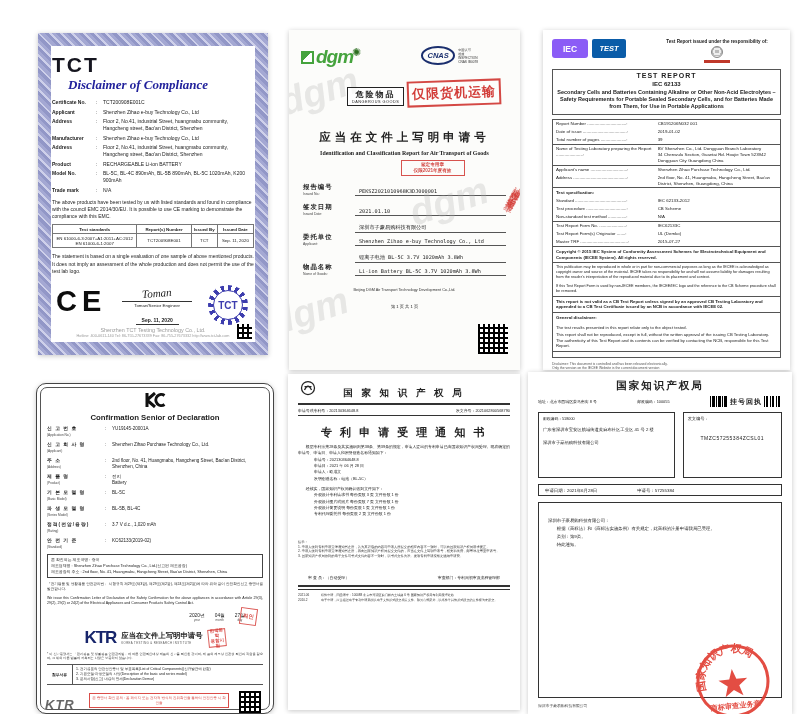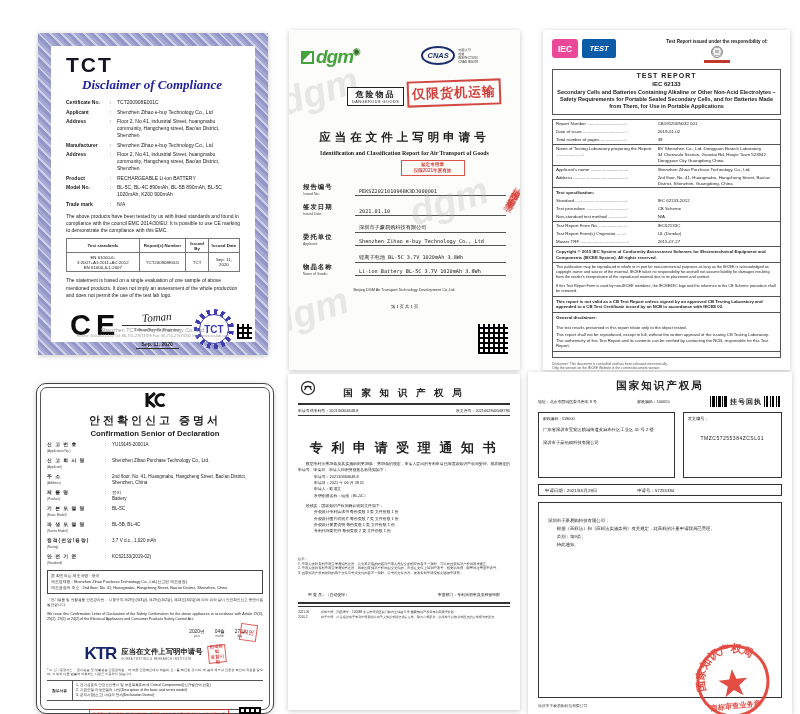--- a/index.html
+++ b/index.html
@@ -3,21 +3,21 @@
 <meta charset="utf-8">
 <style>
   *{margin:0;padding:0;box-sizing:border-box}
   html,body{width:800px;height:714px}
   body{position:relative;background:#fff;font-family:"Liberation Sans",sans-serif;color:#222;overflow:hidden}
   .doc{position:absolute;background:#fff;box-shadow:0 1px 5px rgba(0,0,0,.22)}
 
   
   #tct{left:38px;top:33px;width:230px;height:322px;padding:13px;
        background:repeating-linear-gradient(45deg,#9297c7 0 3px,#ced0ea 3px 5px,#a4a8d3 5px 8px)}
-  #tct .inner{background:#fff;width:100%;height:100%;padding:7px 15px;position:relative}
+  #tct .inner{background:#fff;width:100%;height:100%;padding:7px 1px;position:relative}
   .tct-logo{font-size:21px;font-weight:bold;letter-spacing:2px;color:#15151f}
   .tct-title{font-family:"Liberation Serif",serif;font-style:italic;font-weight:bold;font-size:13px;color:#22229c;margin:0 0 6px 16px}
   .trow{display:flex;font-size:5px;line-height:1.4;margin-bottom:2.5px}
   .tl{width:44px;font-weight:bold;flex:none}
   .tc{width:7px;flex:none}
   .tv{flex:1}
   .tpara{font-size:5px;line-height:1.45;margin-top:5px}
   .ttable{width:100%;border-collapse:collapse;margin-top:4px;font-size:4.4px}
   .ttable th,.ttable td{border:.7px solid #777;padding:1.5px 2px;text-align:center;vertical-align:middle}
   .ttable td:first-child{white-space:pre-line}
@@ -71,21 +71,21 @@
   .di-en{font-size:3.8px;color:#333;margin-top:1px}
   .dgm-page{text-align:center;font-size:4.2px;margin-top:12px}
   #dgm .qr{position:absolute;right:12px;bottom:16px;width:30px;height:30px}
   .dgm-seal{position:absolute;right:-4px;top:150px;color:rgba(210,45,40,.5);font-size:9px;font-weight:bold;
             writing-mode:vertical-rl;transform:rotate(28deg);letter-spacing:2px}
 
   
   #iec{left:543px;top:30px;width:247px;height:340px;padding:9px 9px 6px}
   .iec-head{display:flex;justify-content:space-between}
   .iec-logos{display:flex;gap:4px;align-items:flex-start}
-  .lg-iec{width:26px;height:19px;background:#ec4899;border-radius:3px;color:#fff;font-weight:bold;font-size:8.5px;
+  .lg-iec{width:36px;height:19px;background:#8b5cf6;border-radius:3px;color:#fff;font-weight:bold;font-size:8.5px;
           display:flex;align-items:center;justify-content:center}
   .lg-iecee{width:34px;height:19px;background:#0a5ca8;border-radius:2px;color:#fff;font-weight:bold;font-style:italic;font-size:7.5px;
             display:flex;align-items:center;justify-content:center}
   .iec-resp{width:128px;text-align:center}
   .iec-resp .t{font-size:4.6px;font-weight:bold}
   .emb{width:12px;height:12px;border-radius:50%;border:1.2px solid #888;margin:2px auto 0;
        background:radial-gradient(circle at 50% 45%,#bbb 0 2px,#eee 2px 4px,#bbb 4px 5px,#eee 5px)}
   .emb-bar{width:26px;height:3px;background:#c0392b;margin:1.5px auto 0}
   .iec-box{border:1px solid #555;margin-top:6px;padding:2px 4px 3px;text-align:center}
   .iec-tr{font-size:7px;font-weight:bold;letter-spacing:1px}
@@ -145,21 +145,21 @@
   .pat-top{display:flex;margin-top:2px}
   .pt-l{width:63%;flex:none;padding:2px 4px 2px 0}
   .pt-post{font-size:7.5px;font-weight:bold;font-family:"Liberation Serif",serif}
   .pt-addr{font-size:3.5px;line-height:1.4;margin-top:2px;color:#333}
   .bcrow{display:flex;gap:8px;margin-top:10px}
   .bc{height:9px;background:repeating-linear-gradient(90deg,#000 0 1px,#fff 1px 2px,#000 2px 4.5px,#fff 4.5px 6px)}
   .pt-r{flex:1;border-left:.9px solid #333;padding:2px 0 2px 6px}
   .pt-fl{font-size:3.9px}
   .pt-fd{font-size:6.8px;margin-top:11px;letter-spacing:.5px}
   .pat-nums{display:flex;justify-content:space-between;font-size:3.9px;padding:2.5px 0}
-  .pat-t2{text-align:center;font-size:13px;font-weight:bold;letter-spacing:2.5px;margin:23px 0 4px}
+  .pat-t2{text-align:center;font-size:11px;font-weight:bold;letter-spacing:2.5px;margin:9px 0 4px}
   .pbody{font-size:3.9px;line-height:1.62}
   .pbody .ind{text-indent:2em;text-align:justify}
   .pbody .ml{margin-left:16px}
   .ptips{font-size:3.3px;line-height:1.5;margin-top:22px;color:#333;text-align:justify}
   .pexam{display:flex;justify-content:space-between;font-size:3.9px;margin-top:16px;padding:0 10px}
   .hr2{border-top:2.2px solid #333;margin-top:5px;position:relative}
   .hr2:after{content:"";display:block;border-top:.8px solid #333;margin-top:1.5px}
   .pfoot{display:flex;gap:5px;font-size:3.1px;line-height:1.45;margin-top:3px;color:#333}
   .pfoot .c{flex:none;width:18px}
 
@@ -446,21 +446,20 @@
   </div>
 </div>
 
 <div class="doc" id="ktr">
   <div class="kc-wrap">
     <svg width="22" height="16" viewBox="0 0 44 32">
       <path d="M6 2 v28 M6 16 L22 2 M6 16 L22 30" stroke="#111" stroke-width="6" fill="none"></path>
       <path d="M41 7 a11 11 0 1 0 0 18" stroke="#111" stroke-width="6" fill="none"></path>
     </svg>
   </div>
-  <div class="ktr-t1">안전확인신고 증명서</div>
   <div class="ktr-t2">Confirmation Senior of Declaration</div>
 
   <div class="krow">
       <span class="kl"><span class="kr">신  고  번  호</span><br><span class="en">(Application No.)</span></span>
       <span class="kc2">:</span>
       <span class="kv">YU19145-20001A</span>
     </div>
   <div class="krow">
       <span class="kl"><span class="kr">신 고 회 사 명</span><br><span class="en">(Applicant)</span></span>
       <span class="kc2">:</span>

